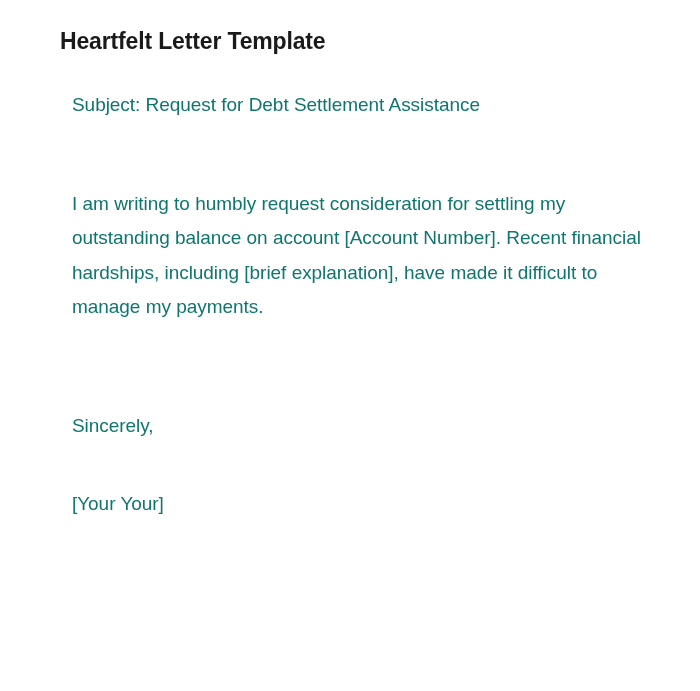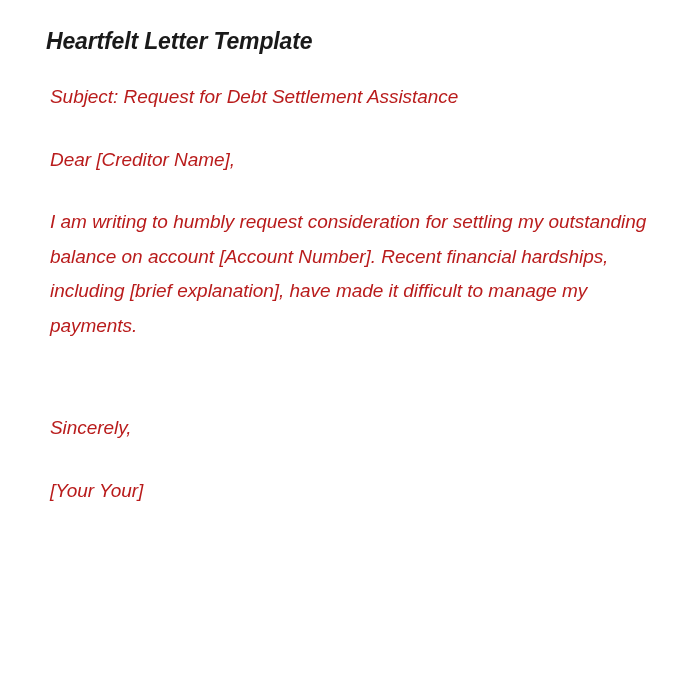--- a/index.html
+++ b/index.html
@@ -14,48 +14,47 @@
     overflow: hidden;
     font-family: "Liberation Sans", sans-serif;
     -webkit-font-smoothing: antialiased;
   }
 
   .document {
     box-sizing: border-box;
     width: 700px;
     height: 641px;
     background: #ffffff;
-    padding: 26px 40px 0 46px;
-    font-style: italic;
+    padding: 26px 40px 0 60px;
   }
 
   .doc-title {
     margin: 0;
     padding: 0;
     font-family: "Liberation Sans", sans-serif;
     font-size: 23px;
     font-weight: bold;
     line-height: 30px;
     color: #1a1a1a;
     letter-spacing: -0.15px;
   }
 
   .doc-body {
     margin: 0;
     padding: 0;
   }
 
   .doc-paragraph {
-    margin: 4px;
+    margin: 12px;
     padding: 0;
     font-family: "Liberation Sans", sans-serif;
     font-size: 19px;
     font-weight: normal;
     line-height: 34.5px;
-    color: #b91c1c;
+    color: #0f766e;
     max-width: 602px;
     letter-spacing: -0.05px;
     word-spacing: 0.1px;
   }
 
   .gap-title {
     height: 20px;
   }
 
   .gap-para {
@@ -70,21 +69,20 @@
   <h1 class="doc-title">Heartfelt Letter Template</h1>
 
   <div class="gap-title"></div>
 
   <div class="doc-body">
 
     <p class="doc-paragraph">Subject: Request for Debt Settlement Assistance</p>
 
     <div class="gap-para"></div>
 
-    <p class="doc-paragraph">Dear [Creditor Name],</p>
 
     <div class="gap-para"></div>
 
     <p class="doc-paragraph">I am writing to humbly request consideration for settling my outstanding balance on account [Account Number]. Recent financial hardships, including [brief explanation], have made it difficult to manage my payments.</p>
 
     <div class="gap-para"></div>
 
 
     <div class="gap-para"></div>
 

